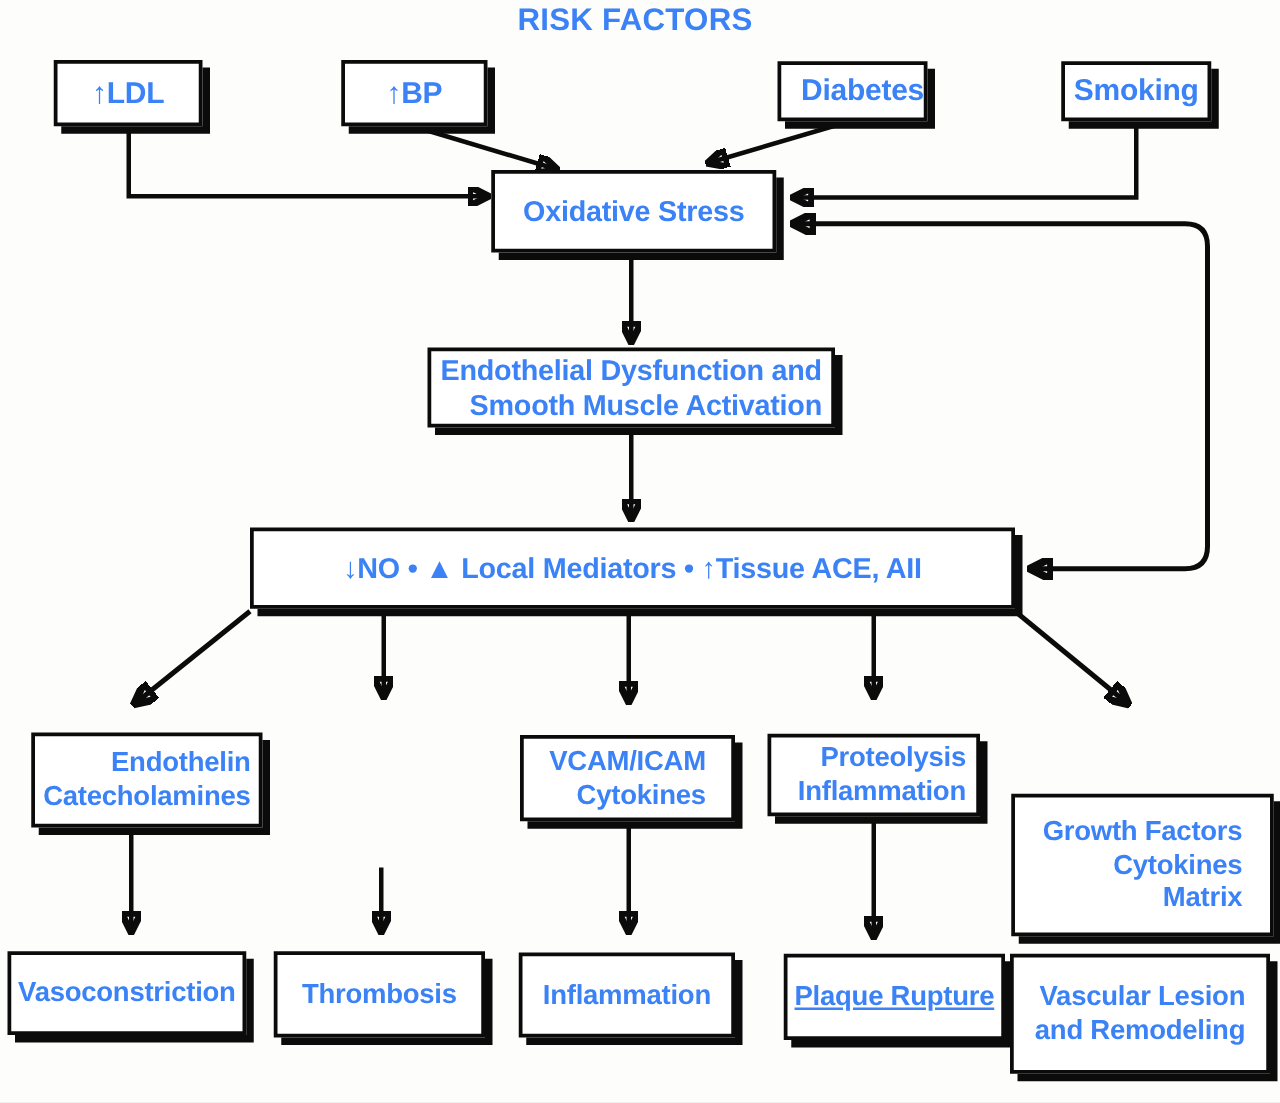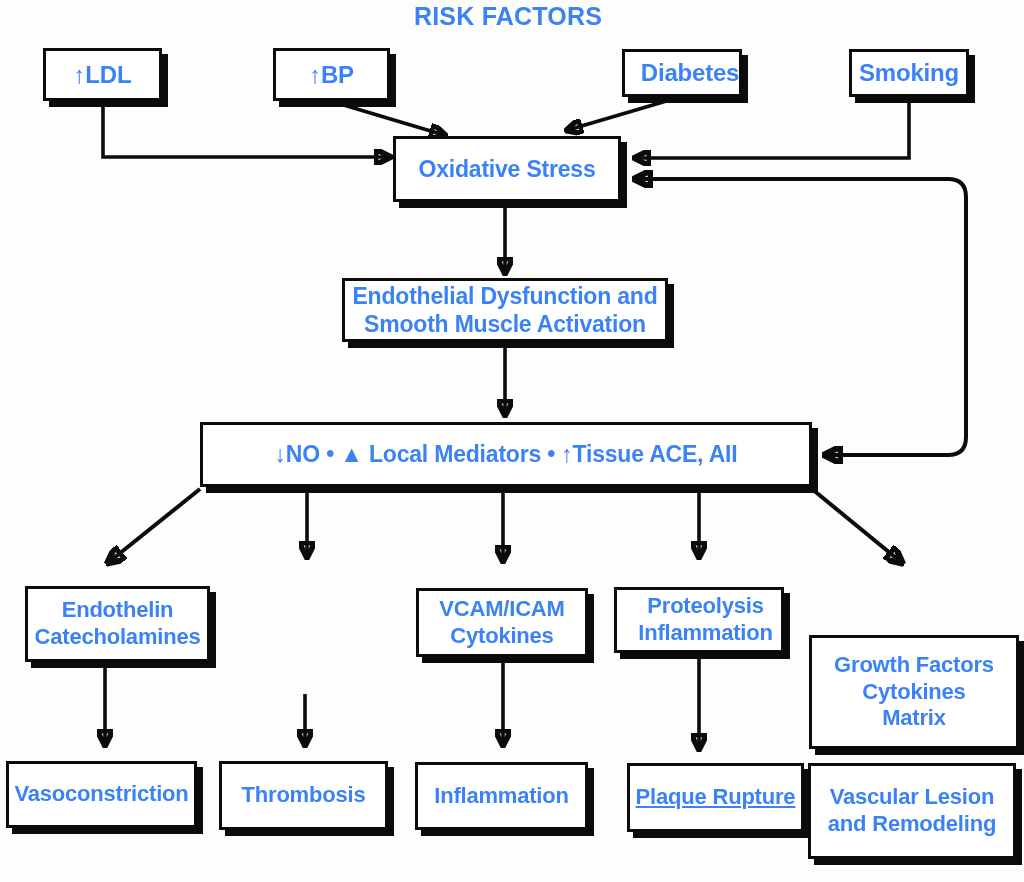--- a/index.html
+++ b/index.html
@@ -7,21 +7,21 @@
     position:relative; width:1024px; height:882px; overflow:hidden;
     background:#fdfdfb; color:#3b82f6;
     font-family:"Liberation Sans","DejaVu Sans",sans-serif;
   }
   .wires { position:absolute; left:0; top:0; z-index:1; }
   .wires path { stroke:#0b0b0b; fill:none; stroke-width:3.6px; }
   .wires path.thick { stroke-width:4px; }
   .node {
     position:absolute; z-index:2; box-sizing:border-box;
     display:flex; align-items:center; justify-content:center;
-    text-align:center; white-space:pre-line;
+    text-align:right; white-space:pre-line;
     background:#ffffff; border:3px solid #0b0b0b;
     box-shadow:6px 6px 0 #0b0b0b;
     font-weight:bold; font-size:22px; line-height:1.22;
     letter-spacing:-0.2px;
   }
   .node.big { font-size:23px; }
   .node.top { font-size:24px; }
   .caption {
     position:absolute; z-index:2; font-weight:bold;
     transform:translateX(-50%); white-space:nowrap; letter-spacing:0.2px;

